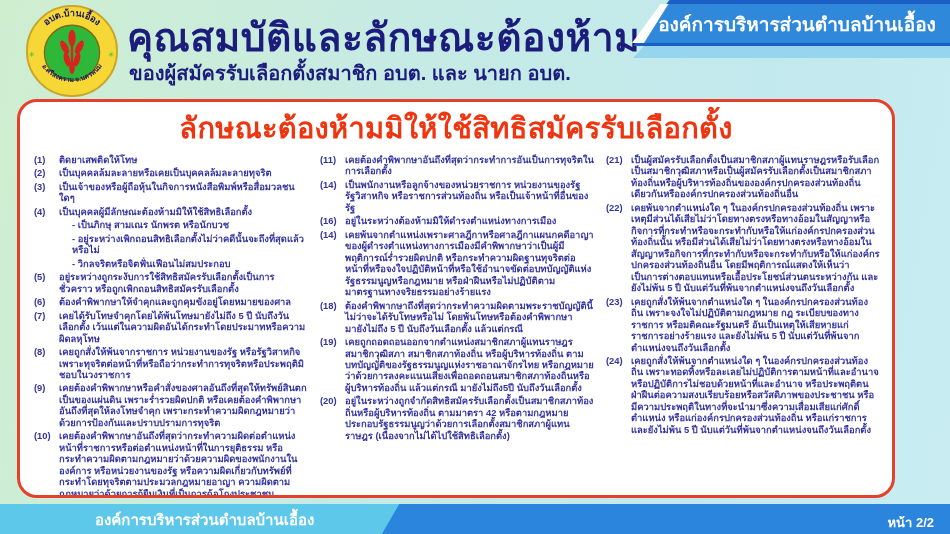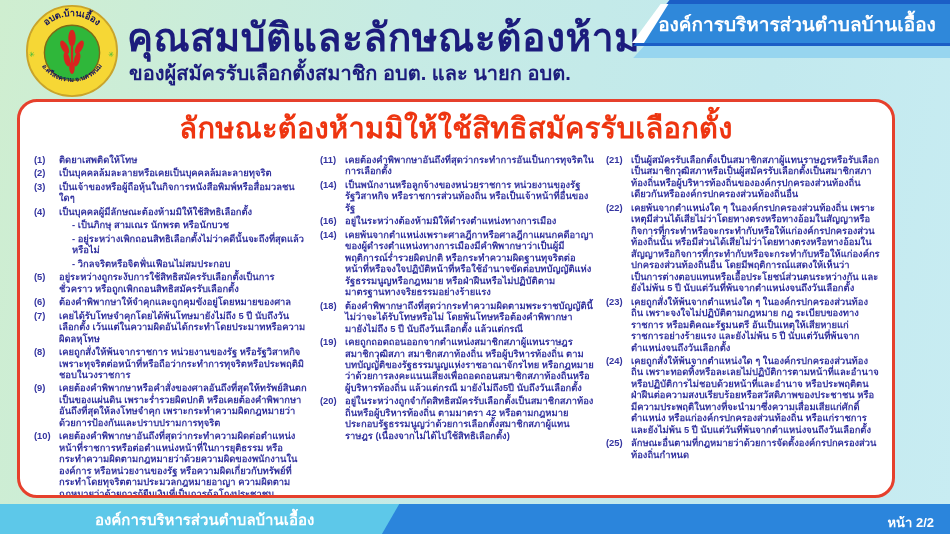--- a/index.html
+++ b/index.html
@@ -103,21 +103,20 @@
           <div class="rule-item"><span class="rule-num">(14)</span>เคยพ้นจากตำแหน่งเพราะศาลฎีกาหรือศาลฎีกาแผนกคดีอาญาของผู้ดำรงตำแหน่งทางการเมืองมีคำพิพากษาว่าเป็นผู้มีพฤติการณ์ร่ำรวยผิดปกติ หรือกระทำความผิดฐานทุจริตต่อหน้าที่หรือจงใจปฏิบัติหน้าที่หรือใช้อำนาจขัดต่อบทบัญญัติแห่งรัฐธรรมนูญหรือกฎหมาย หรือฝ่าฝืนหรือไม่ปฏิบัติตามมาตรฐานทางจริยธรรมอย่างร้ายแรง</div>
           <div class="rule-item"><span class="rule-num">(18)</span>ต้องคำพิพากษาถึงที่สุดว่ากระทำความผิดตามพระราชบัญญัตินี้ ไม่ว่าจะได้รับโทษหรือไม่ โดยพ้นโทษหรือต้องคำพิพากษามายังไม่ถึง 5 ปี นับถึงวันเลือกตั้ง แล้วแต่กรณี</div>
           <div class="rule-item"><span class="rule-num">(19)</span>เคยถูกถอดถอนออกจากตำแหน่งสมาชิกสภาผู้แทนราษฎร สมาชิกวุฒิสภา สมาชิกสภาท้องถิ่น หรือผู้บริหารท้องถิ่น ตามบทบัญญัติของรัฐธรรมนูญแห่งราชอาณาจักรไทย หรือกฎหมายว่าด้วยการลงคะแนนเสียงเพื่อถอดถอนสมาชิกสภาท้องถิ่นหรือผู้บริหารท้องถิ่น แล้วแต่กรณี มายังไม่ถึง5ปี นับถึงวันเลือกตั้ง</div>
           <div class="rule-item"><span class="rule-num">(20)</span>อยู่ในระหว่างถูกจำกัดสิทธิสมัครรับเลือกตั้งเป็นสมาชิกสภาท้องถิ่นหรือผู้บริหารท้องถิ่น ตามมาตรา 42 หรือตามกฎหมายประกอบรัฐธรรมนูญว่าด้วยการเลือกตั้งสมาชิกสภาผู้แทนราษฎร (เนื่องจากไม่ได้ไปใช้สิทธิเลือกตั้ง)</div>
         </div>
       <div class="col">
           <div class="rule-item"><span class="rule-num">(21)</span>เป็นผู้สมัครรับเลือกตั้งเป็นสมาชิกสภาผู้แทนราษฎรหรือรับเลือกเป็นสมาชิกวุฒิสภาหรือเป็นผู้สมัครรับเลือกตั้งเป็นสมาชิกสภาท้องถิ่นหรือผู้บริหารท้องถิ่นขององค์กรปกครองส่วนท้องถิ่นเดียวกันหรือองค์กรปกครองส่วนท้องถิ่นอื่น</div>
           <div class="rule-item"><span class="rule-num">(22)</span>เคยพ้นจากตำแหน่งใด ๆ ในองค์กรปกครองส่วนท้องถิ่น เพราะเหตุมีส่วนได้เสียไม่ว่าโดยทางตรงหรือทางอ้อมในสัญญาหรือกิจการที่กระทำหรือจะกระทำกับหรือให้แก่องค์กรปกครองส่วนท้องถิ่นนั้น หรือมีส่วนได้เสียไม่ว่าโดยทางตรงหรือทางอ้อมในสัญญาหรือกิจการที่กระทำกับหรือจะกระทำกับหรือให้แก่องค์กรปกครองส่วนท้องถิ่นอื่น โดยมีพฤติการณ์แสดงให้เห็นว่าเป็นการต่างตอบแทนหรือเอื้อประโยชน์ส่วนตนระหว่างกัน และยังไม่พ้น 5 ปี นับแต่วันที่พ้นจากตำแหน่งจนถึงวันเลือกตั้ง</div>
           <div class="rule-item"><span class="rule-num">(23)</span>เคยถูกสั่งให้พ้นจากตำแหน่งใด ๆ ในองค์กรปกครองส่วนท้องถิ่น เพราะจงใจไม่ปฏิบัติตามกฎหมาย กฎ ระเบียบของทางราชการ หรือมติคณะรัฐมนตรี อันเป็นเหตุให้เสียหายแก่ราชการอย่างร้ายแรง และยังไม่พ้น 5 ปี นับแต่วันที่พ้นจากตำแหน่งจนถึงวันเลือกตั้ง</div>
           <div class="rule-item"><span class="rule-num">(24)</span>เคยถูกสั่งให้พ้นจากตำแหน่งใด ๆ ในองค์กรปกครองส่วนท้องถิ่น เพราะทอดทิ้งหรือละเลยไม่ปฏิบัติการตามหน้าที่และอำนาจ หรือปฏิบัติการไม่ชอบด้วยหน้าที่และอำนาจ หรือประพฤติตนฝ่าฝืนต่อความสงบเรียบร้อยหรือสวัสดิภาพของประชาชน หรือมีความประพฤติในทางที่จะนำมาซึ่งความเสื่อมเสียแก่ศักดิ์ตำแหน่ง หรือแก่องค์กรปกครองส่วนท้องถิ่น หรือแก่ราชการ และยังไม่พ้น 5 ปี นับแต่วันที่พ้นจากตำแหน่งจนถึงวันเลือกตั้ง</div>
-          <div class="rule-item"><span class="rule-num">(25)</span>ลักษณะอื่นตามที่กฎหมายว่าด้วยการจัดตั้งองค์กรปกครองส่วนท้องถิ่นกำหนด</div>
         </div>
     </div>
   </div>
 
   <div class="footer">
     <div class="footer-light"></div>
     <div class="footer-org">องค์การบริหารส่วนตำบลบ้านเอื้อง</div>
     <div class="footer-page">หน้า 2/2</div>
   </div>
 

